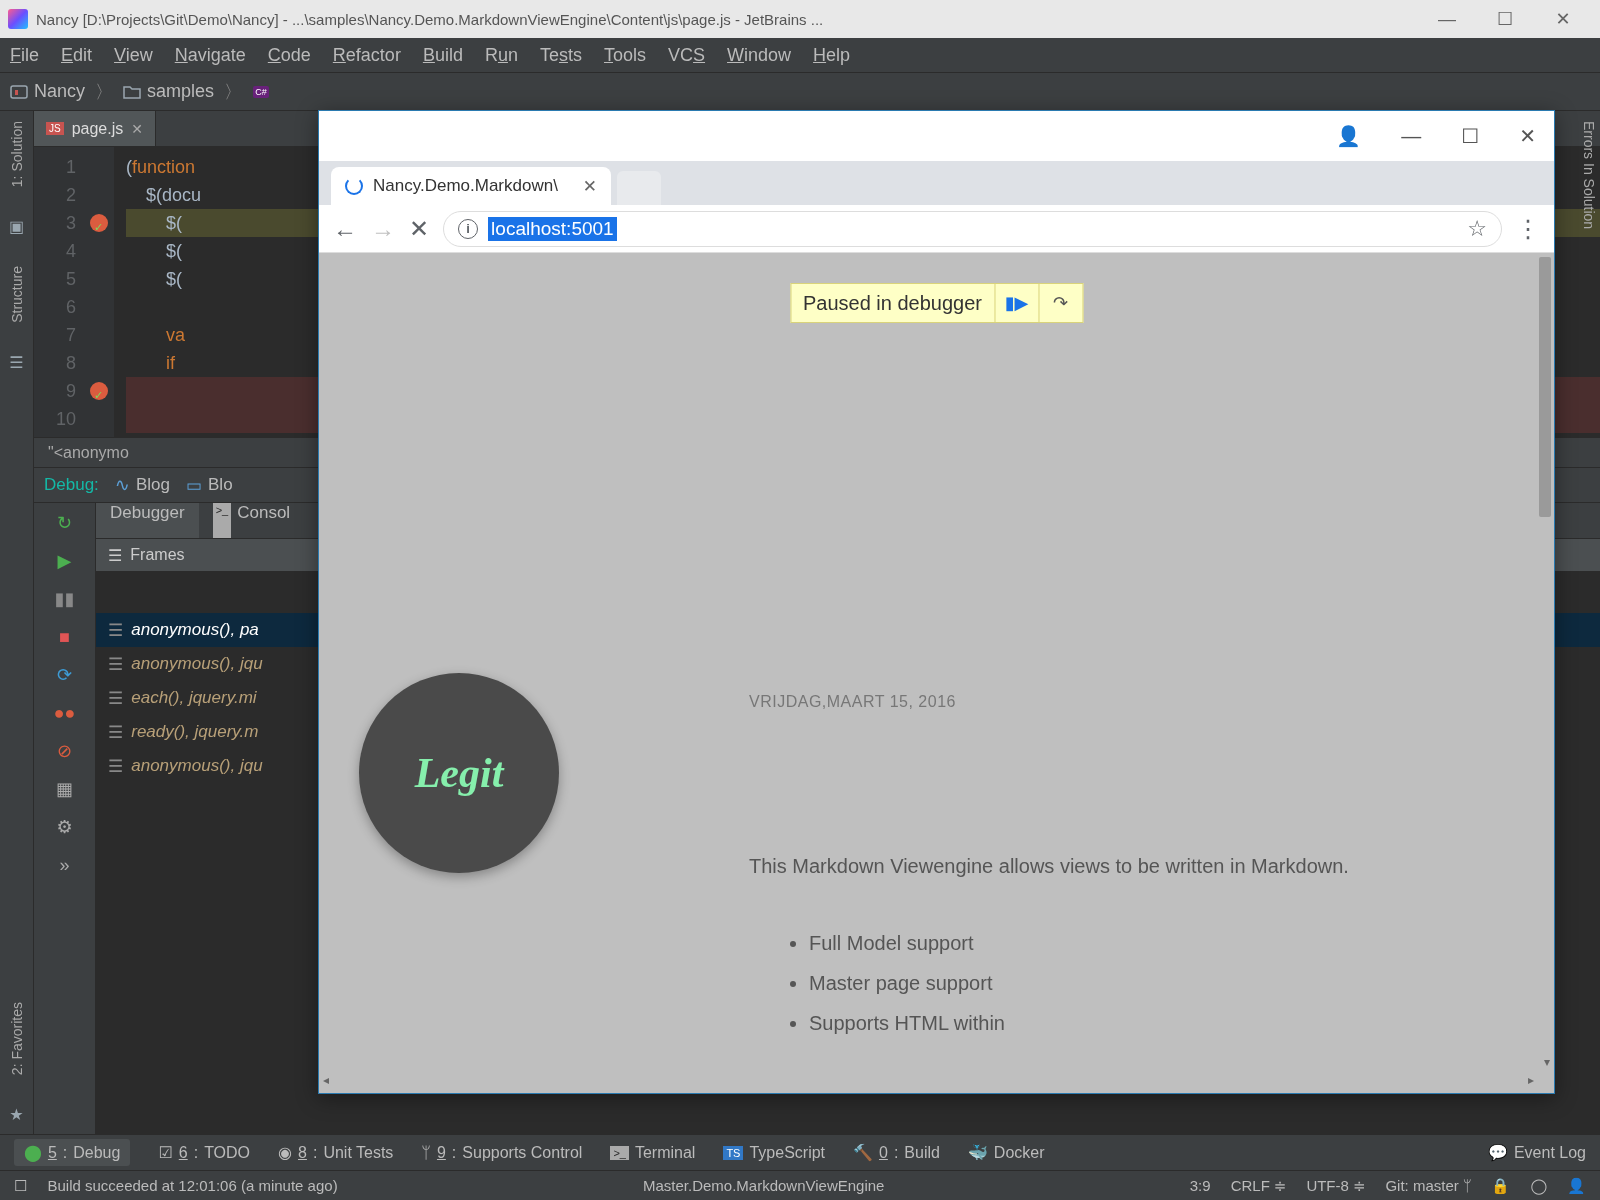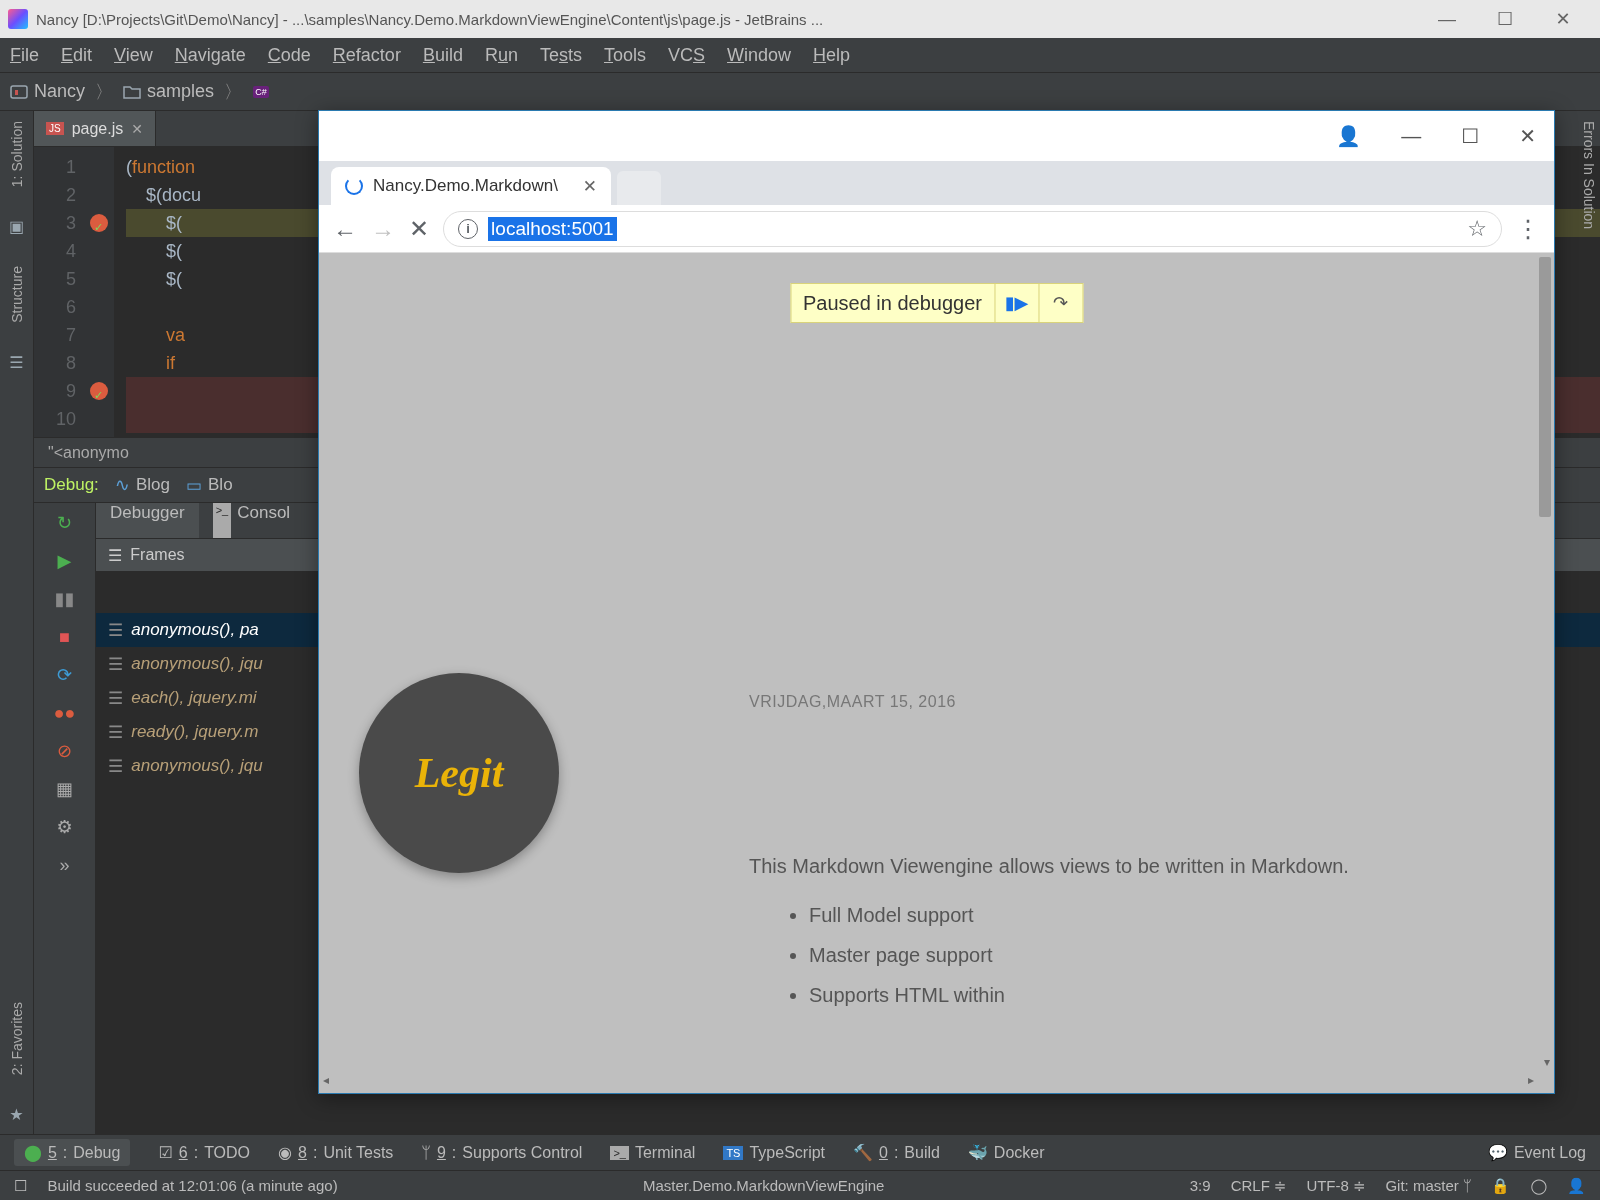--- a/index.html
+++ b/index.html
@@ -25,21 +25,21 @@
 .gutter{width:50px;background:#313335;color:#606366;text-align:right;padding:6px 8px 0 0;line-height:28px}
 .bpg{width:30px;background:#313335;padding-top:6px;line-height:28px}
 .bpg .bp{width:18px;height:18px;border-radius:50%;background:#db5c3f;margin:5px auto;position:relative}
 .bpg .bp::after{content:"✓";color:#7fdb5c;font-size:11px;position:absolute;top:-1px;left:4px}
 .codetxt{flex:1;padding:6px 0 0 12px;line-height:28px;color:#a9b7c6;white-space:pre;overflow:hidden}
 .cl-kw{color:#cc7832}
 .hl-y{background:#4a4a2e}
 .hl-r{background:#4a2e2e}
 .breadc{height:30px;background:#3c3f41;padding:0 14px;display:flex;align-items:center;font-size:16px;color:#aaa;border-top:1px solid #2b2b2b}
 .dbgbar{height:36px;background:#3c3f41;display:flex;align-items:center;padding:0 10px;gap:16px;font-size:17px;color:#bbb;border-top:1px solid #2b2b2b;border-bottom:1px solid #2b2b2b}
-.dbgbar .lbl{color:#bef264}
+.dbgbar .lbl{color:#14b8a6}
 .dbgbar .chip{display:flex;align-items:center;gap:6px}
 .dbg-panels{display:flex;flex:1;min-height:0}
 .dbg-left{width:62px;background:#3c3f41;display:flex;flex-direction:column;align-items:center;padding-top:8px;gap:14px;border-right:1px solid #2b2b2b}
 .dbg-left .b{width:24px;height:24px;display:flex;align-items:center;justify-content:center;font-size:18px}
 .dbg-right{flex:1;display:flex;flex-direction:column;min-width:0}
 .dbg-tabs{height:36px;background:#3c3f41;display:flex;align-items:center;font-size:17px;border-bottom:1px solid #2b2b2b}
 .dbg-tabs .t{padding:0 14px;height:100%;display:flex;gap:6px}
 .dbg-tabs .t.act{background:#4b4f51}
 .frames-hdr{height:32px;background:#4b4f51;display:flex;align-items:center;padding:0 12px;font-size:16px;color:#ccc;gap:8px}
 .frames{flex:1;overflow:hidden}
@@ -69,24 +69,24 @@
 .br-addr .nb{font-size:24px;color:#5f6368}
 .br-addr .nb.dis{color:#c0c0c0}
 .br-url{flex:1;height:36px;border:1px solid #ddd;border-radius:18px;display:flex;align-items:center;padding:0 14px;gap:10px;font-size:19px}
 .br-url .info{width:20px;height:20px;border:1.5px solid #5f6368;border-radius:50%;display:flex;align-items:center;justify-content:center;font-size:13px;color:#5f6368;font-weight:bold}
 .br-url .utxt{background:#1a73e8;color:#fff;padding:1px 3px}
 .br-url .star{margin-left:auto;font-size:22px;color:#5f6368}
 .br-page{flex:1;background:#bfbfbf;position:relative;overflow:hidden}
 .paused{position:absolute;top:30px;left:50%;transform:translateX(-50%);background:#feffc6;border:1px solid #d9d37a;height:40px;display:flex;align-items:center;font-family:monospace;font-size:20px;color:#333}
 .paused .pt{padding:0 12px}
 .paused .pb{width:44px;height:100%;border-left:1px solid #d9d37a;display:flex;align-items:center;justify-content:center;font-size:18px;color:#1a73e8}
-.legit{position:absolute;left:40px;top:420px;width:200px;height:200px;border-radius:50%;background:#4a4a4a;box-shadow:0 4px 12px rgba(0,0,0,.3);display:flex;align-items:center;justify-content:center;color:#eab308;font-size:42px;font-style:italic;font-family:Georgia,serif;font-weight:bold}
+.legit{position:absolute;left:40px;top:420px;width:200px;height:200px;border-radius:50%;background:#4a4a4a;box-shadow:0 4px 12px rgba(0,0,0,.3);display:flex;align-items:center;justify-content:center;color:#86efac;font-size:42px;font-style:italic;font-family:Georgia,serif;font-weight:bold}
 .content{position:absolute;left:430px;top:440px;right:40px;color:#555;font-size:20px}
 .content .date{font-size:16px;color:#777;letter-spacing:.5px;margin-bottom:140px}
-.content .desc{margin-bottom:14px;line-height:1.5}
+.content .desc{margin-bottom:42px;line-height:1.5}
 .content ul{padding-left:60px;line-height:2}
 .waiting{position:absolute;left:0;bottom:0;background:#fff;padding:6px 18px;font-size:19px;color:#555;border:1px solid #ccc;border-left:none;border-bottom:none}
 .hsb{position:absolute;bottom:4px;left:0;right:16px;height:18px;display:flex;align-items:center;padding:0 4px}
 .hsb .ar{font-size:12px;color:#666}
 .hsb .tr{flex:1}
 .vsb{position:absolute;top:0;right:0;bottom:22px;width:18px}
 .vsb .th{position:absolute;top:4px;right:3px;width:12px;height:260px;background:#9a9a9a;border-radius:2px}
 .vsb .ar{position:absolute;bottom:2px;right:4px;font-size:12px;color:#666}
 </style>
 </head>

